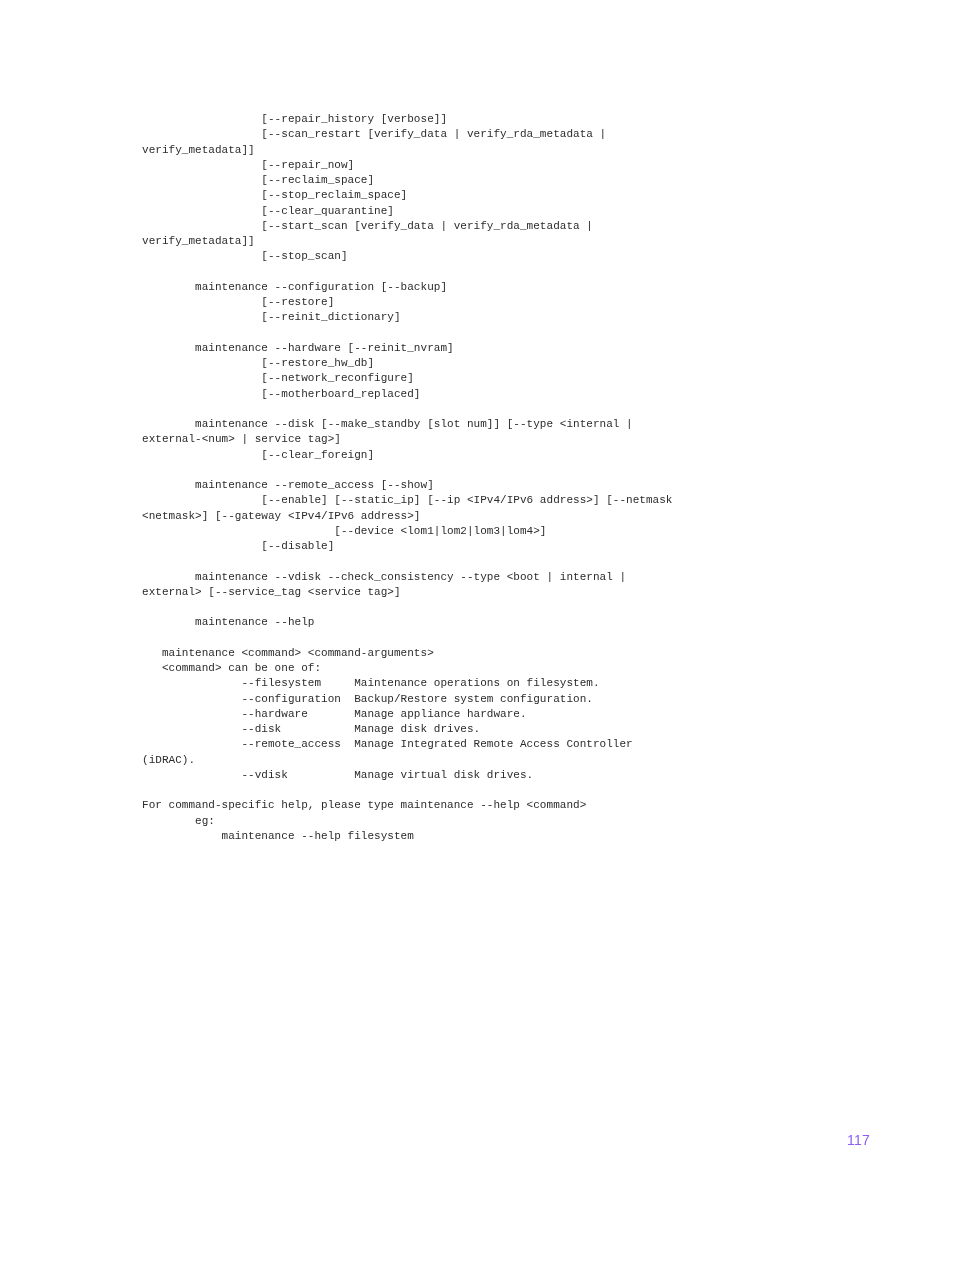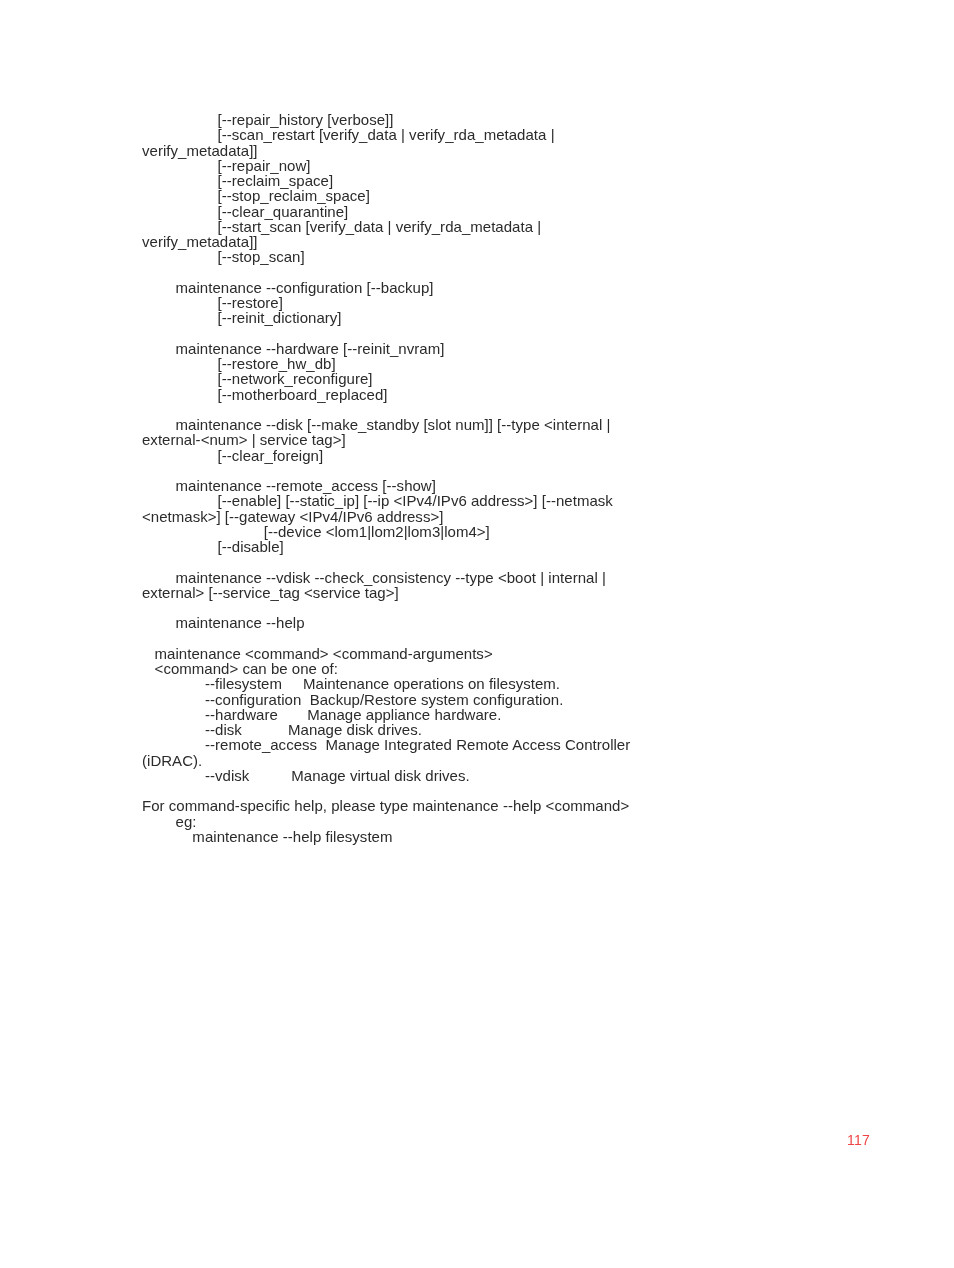--- a/index.html
+++ b/index.html
@@ -16,43 +16,43 @@
     width: 954px;
     height: 1268px;
     background: #ffffff;
     overflow: hidden;
   }
   .manpage {
     position: absolute;
     left: 142px;
     top: 112px;
     width: 760px;
-    font-family: Liberation Sans, sans-serif;
-    font-size: 15px;
+    font-family: Liberation Mono, monospace;
+    font-size: 11px;
     line-height: 15.25px;
     color: #2b2b2b;
     white-space: pre;
     letter-spacing: 0.03px;
     -webkit-font-smoothing: antialiased;
   }
   .manpage .ln {
     display: block;
     min-height: 15.25px;
     white-space: pre;
   }
   .manpage .ln.blank {
     height: 15.25px;
   }
   .page-number {
     position: absolute;
     right: 84px;
     top: 1132px;
     font-family: "Liberation Sans", "DejaVu Sans", sans-serif;
     font-size: 14px;
-    color: #ef4444;
+    color: #8b5cf6;
     letter-spacing: 0.2px;
   }
 </style>
 </head>
 <body>
 
 <div class="page">
 
   <div class="manpage" style="color: rgb(43, 43, 43);"><span class="ln">                  [--repair_history [verbose]]</span><span class="ln">                  [--scan_restart [verify_data | verify_rda_metadata |</span><span class="ln">verify_metadata]]</span><span class="ln">                  [--repair_now]</span><span class="ln">                  [--reclaim_space]</span><span class="ln">                  [--stop_reclaim_space]</span><span class="ln">                  [--clear_quarantine]</span><span class="ln">                  [--start_scan [verify_data | verify_rda_metadata |</span><span class="ln">verify_metadata]]</span><span class="ln">                  [--stop_scan]</span><span class="ln blank">&nbsp;</span><span class="ln">        maintenance --configuration [--backup]</span><span class="ln">                  [--restore]</span><span class="ln">                  [--reinit_dictionary]</span><span class="ln blank">&nbsp;</span><span class="ln">        maintenance --hardware [--reinit_nvram]</span><span class="ln">                  [--restore_hw_db]</span><span class="ln">                  [--network_reconfigure]</span><span class="ln">                  [--motherboard_replaced]</span><span class="ln blank">&nbsp;</span><span class="ln">        maintenance --disk [--make_standby [slot num]] [--type &lt;internal |</span><span class="ln">external-&lt;num&gt; | service tag&gt;]</span><span class="ln">                  [--clear_foreign]</span><span class="ln blank">&nbsp;</span><span class="ln">        maintenance --remote_access [--show]</span><span class="ln">                  [--enable] [--static_ip] [--ip &lt;IPv4/IPv6 address&gt;] [--netmask</span><span class="ln">&lt;netmask&gt;] [--gateway &lt;IPv4/IPv6 address&gt;]</span><span class="ln">                             [--device &lt;lom1|lom2|lom3|lom4&gt;]</span><span class="ln">                  [--disable]</span><span class="ln blank">&nbsp;</span><span class="ln">        maintenance --vdisk --check_consistency --type &lt;boot | internal |</span><span class="ln">external&gt; [--service_tag &lt;service tag&gt;]</span><span class="ln blank">&nbsp;</span><span class="ln">        maintenance --help</span><span class="ln blank">&nbsp;</span><span class="ln">   maintenance &lt;command&gt; &lt;command-arguments&gt;</span><span class="ln">   &lt;command&gt; can be one of:</span><span class="ln">               --filesystem     Maintenance operations on filesystem.</span><span class="ln">               --configuration  Backup/Restore system configuration.</span><span class="ln">               --hardware       Manage appliance hardware.</span><span class="ln">               --disk           Manage disk drives.</span><span class="ln">               --remote_access  Manage Integrated Remote Access Controller</span><span class="ln">(iDRAC).</span><span class="ln">               --vdisk          Manage virtual disk drives.</span><span class="ln blank">&nbsp;</span><span class="ln">For command-specific help, please type maintenance --help &lt;command&gt;</span><span class="ln">        eg:</span><span class="ln">            maintenance --help filesystem</span></div>
 

